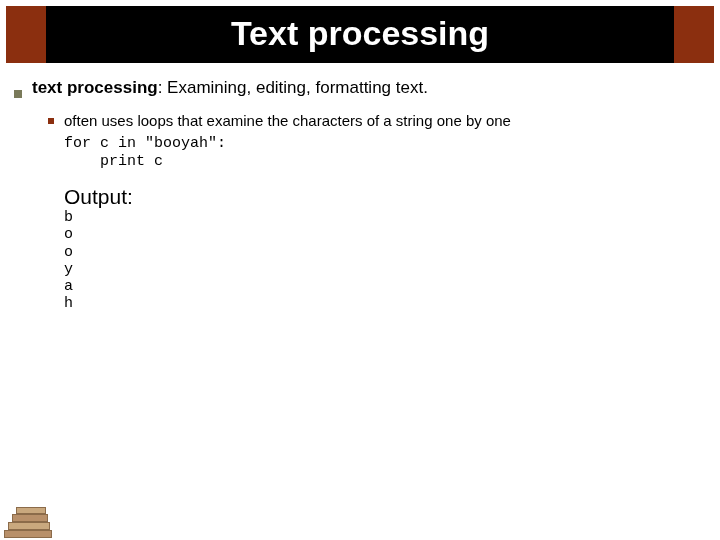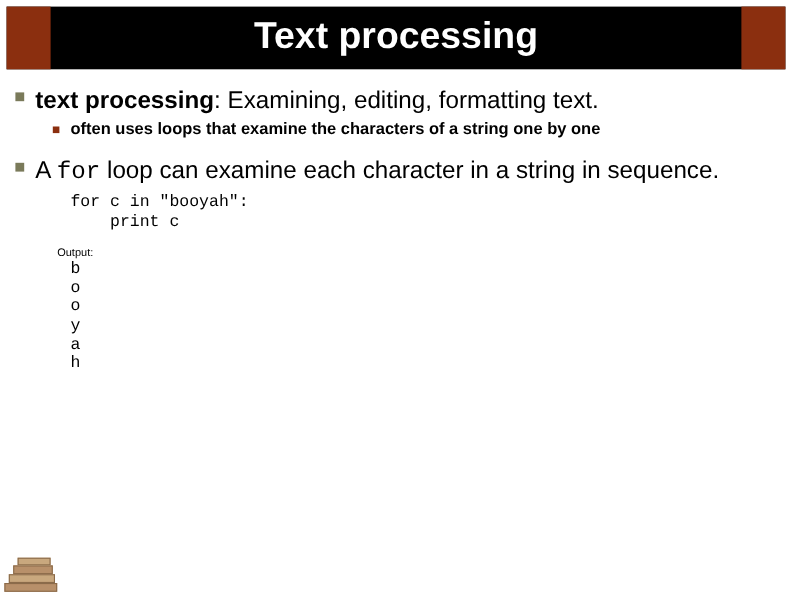--- a/index.html
+++ b/index.html
@@ -20,60 +20,59 @@
     padding: 8px 0 10px 0;
     margin: 6px 6px 0 6px;
     border-left: 40px solid #8b2f0f;
     border-right: 40px solid #8b2f0f;
   }
   .content {
     padding: 8px 12px 0 12px;
   }
   .bullet-l1 {
     display: flex;
-    align-items: flex-start;
+    align-items: flex-end;
     margin-top: 6px;
-    font-size: 22px;
+    font-size: 17px;
     line-height: 1.25;
   }
   .bullet-l1 .marker {
     width: 8px; height: 8px;
     background: #7a7a5a;
     margin: 7px 10px 0 2px;
     flex-shrink: 0;
   }
   .bullet-l2 {
     display: flex;
     align-items: flex-start;
-    margin-top: 4px;
+    margin-top: 14px;
     margin-left: 34px;
     font-size: 15px;
     line-height: 1.25;
-    font-weight: bold;
   }
   .bullet-l2 .marker {
     width: 6px; height: 6px;
     background: #8b2f0f;
     margin: 6px 10px 0 2px;
     flex-shrink: 0;
   }
   .bold { font-weight: bold; }
   .mono { font-family: "Courier New", Courier, monospace; }
   .code-block {
     font-family: "Courier New", Courier, monospace;
     font-size: 15px;
     margin-left: 52px;
     margin-top: 4px;
     white-space: pre;
     line-height: 1.2;
   }
   .output-label {
-    margin-left: 40px;
+    margin-left: 52px;
     margin-top: 14px;
-    font-size: 10px;
+    font-size: 21px;
   }
   .output-block {
     font-family: "Courier New", Courier, monospace;
     font-size: 15px;
     margin-left: 52px;
     white-space: pre;
     line-height: 1.15;
   }
   .corner-deco {
     position: absolute;
@@ -100,26 +99,20 @@
     <div>
       <span class="bold">text processing</span><span>: Examining, editing, formatting text.</span>
     </div>
   </div>
 
   <div class="bullet-l2">
     <div class="marker"></div>
     <div>often uses loops that examine the characters of a string one by one</div>
   </div>
 
-  <div class="bullet-l1" style="margin-top:14px;">
-    <div class="marker"></div>
-    <div>
-      <span>A </span><span class="mono">for</span><span> loop can examine each character in a string in sequence.</span>
-    </div>
-  </div>
 
 
   <div class="code-block">for c in "booyah":
     print c</div>
 
   <div class="output-label">Output:</div>
   <div class="output-block">b
 o
 o
 y

